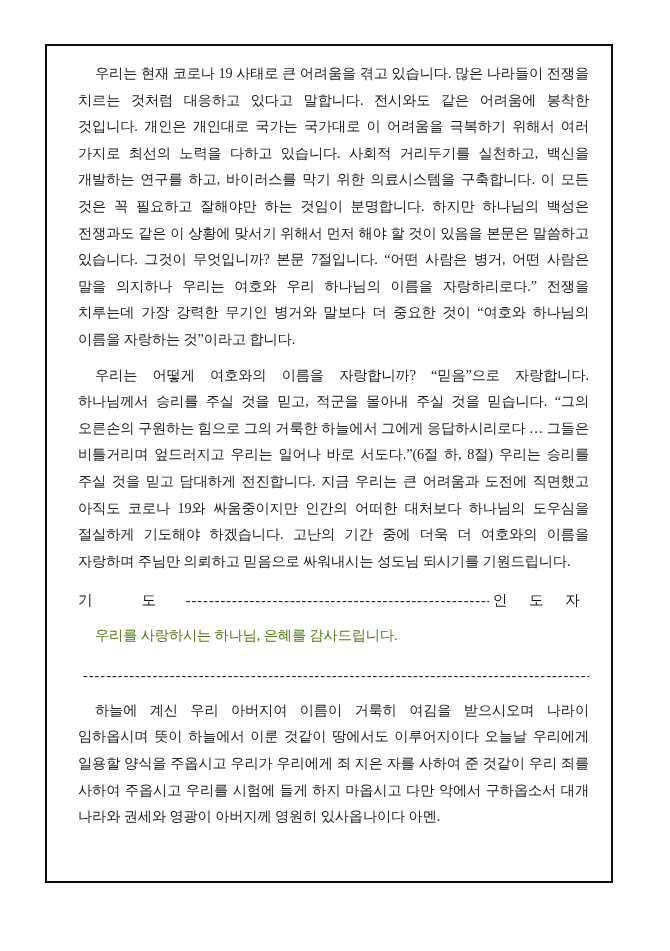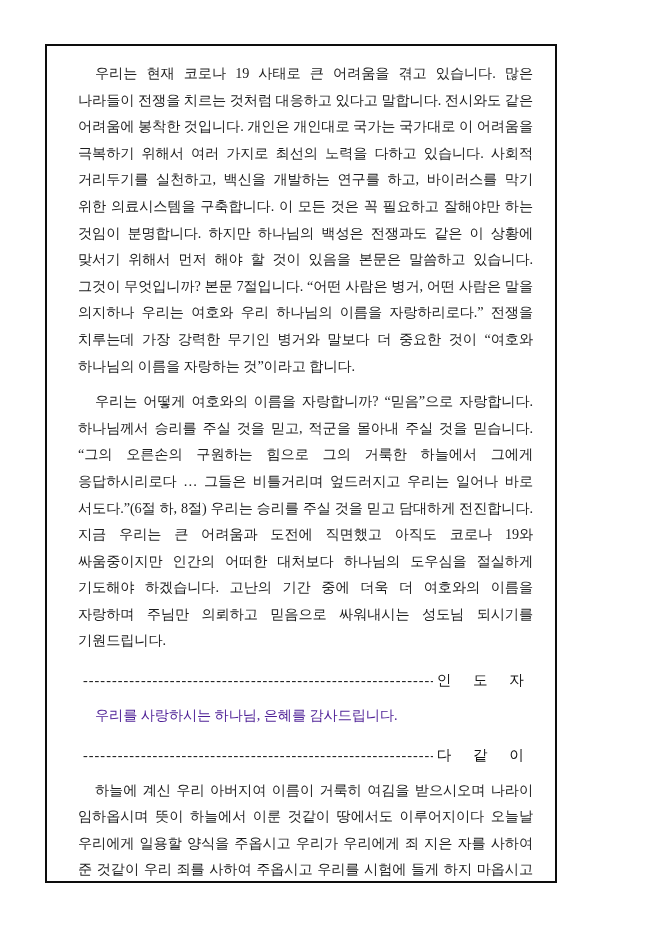--- a/index.html
+++ b/index.html
@@ -20,21 +20,21 @@
     width: 670px;
     height: 951px;
     background: #ffffff;
   }
 
   
   #frame {
     position: absolute;
     left: 45px;
     top: 44px;
-    width: 512px;
+    width: 568px;
     height: 839px;
     border: 2px solid #0d0d0d;
     background: #ffffff;
     box-sizing: border-box;
     overflow: hidden;
   }
 
   #frame-inner {
     padding: 14px 22px 10px 31px;
     box-sizing: border-box;
@@ -94,46 +94,46 @@
   }
   .prayer-line {
     margin: 0;
     font-size: 14.2px;
     line-height: 26.6px;
     text-align: justify;
     text-justify: inter-character;
     text-indent: 17px;
     word-break: keep-all;
     letter-spacing: -0.1px;
-    color: #4c1d95;
+    color: #4d7c0f;
   }
   .prayer-line.cont { text-indent: 17px; }
 </style>
 </head>
 <body>
 
 <div id="page">
   <div id="frame">
     <div id="frame-inner">
 
       <p class="para">우리는 현재 코로나 19 사태로 큰 어려움을 겪고 있습니다. 많은 나라들이 전쟁을 치르는 것처럼 대응하고 있다고 말합니다. 전시와도 같은 어려움에 봉착한 것입니다. 개인은 개인대로 국가는 국가대로 이 어려움을 극복하기 위해서 여러 가지로 최선의 노력을 다하고 있습니다. 사회적 거리두기를 실천하고, 백신을 개발하는 연구를 하고, 바이러스를 막기 위한 의료시스템을 구축합니다. 이 모든 것은 꼭 필요하고 잘해야만 하는 것임이 분명합니다. 하지만 하나님의 백성은 전쟁과도 같은 이 상황에 맞서기 위해서 먼저 해야 할 것이 있음을 본문은 말씀하고 있습니다. 그것이 무엇입니까? 본문 7절입니다. “어떤 사람은 병거, 어떤 사람은 말을 의지하나 우리는 여호와 우리 하나님의 이름을 자랑하리로다.” 전쟁을 치루는데 가장 강력한 무기인 병거와 말보다 더 중요한 것이 “여호와 하나님의 이름을 자랑하는 것”이라고 합니다.</p>
 
       <p class="para">우리는 어떻게 여호와의 이름을 자랑합니까? “믿음”으로 자랑합니다. 하나님께서 승리를 주실 것을 믿고, 적군을 몰아내 주실 것을 믿습니다. “그의 오른손의 구원하는 힘으로 그의 거룩한 하늘에서 그에게 응답하시리로다 … 그들은 비틀거리며 엎드러지고 우리는 일어나 바로 서도다.”(6절 하, 8절) 우리는 승리를 주실 것을 믿고 담대하게 전진합니다. 지금 우리는 큰 어려움과 도전에 직면했고 아직도 코로나 19와 싸움중이지만 인간의 어떠한 대처보다 하나님의 도우심을 절실하게 기도해야 하겠습니다. 고난의 기간 중에 더욱 더 여호와의 이름을 자랑하며 주님만 의뢰하고 믿음으로 싸워내시는 성도님 되시기를 기원드립니다.</p>
 
       <div class="section-head">
+        <span class="sh-left wide-left">기 도</span>
         <span class="sh-rule">------------------------------------------------------------------------------------------------------------------------------------------------------------------------------------------------------------------------------------</span>
         <span class="sh-right">인 도 자</span>
       </div>
 
       <div class="prayer-block">
         <p class="prayer-line">우리를 사랑하시는 하나님, 은혜를 감사드립니다.</p>
       </div>
 
       <div class="section-head">
         <span class="sh-rule">------------------------------------------------------------------------------------------------------------------------------------------------------------------------------------------------------------------------------------</span>
-        <span class="sh-right">다 같 이</span>
       </div>
 
       <p class="para">하늘에 계신 우리 아버지여 이름이 거룩히 여김을 받으시오며 나라이 임하옵시며 뜻이 하늘에서 이룬 것같이 땅에서도 이루어지이다 오늘날 우리에게 일용할 양식을 주옵시고 우리가 우리에게 죄 지은 자를 사하여 준 것같이 우리 죄를 사하여 주옵시고 우리를 시험에 들게 하지 마옵시고 다만 악에서 구하옵소서 대개 나라와 권세와 영광이 아버지께 영원히 있사옵나이다 아멘.</p>
 
     </div>
   </div>
 </div>
 
 </body></html>

